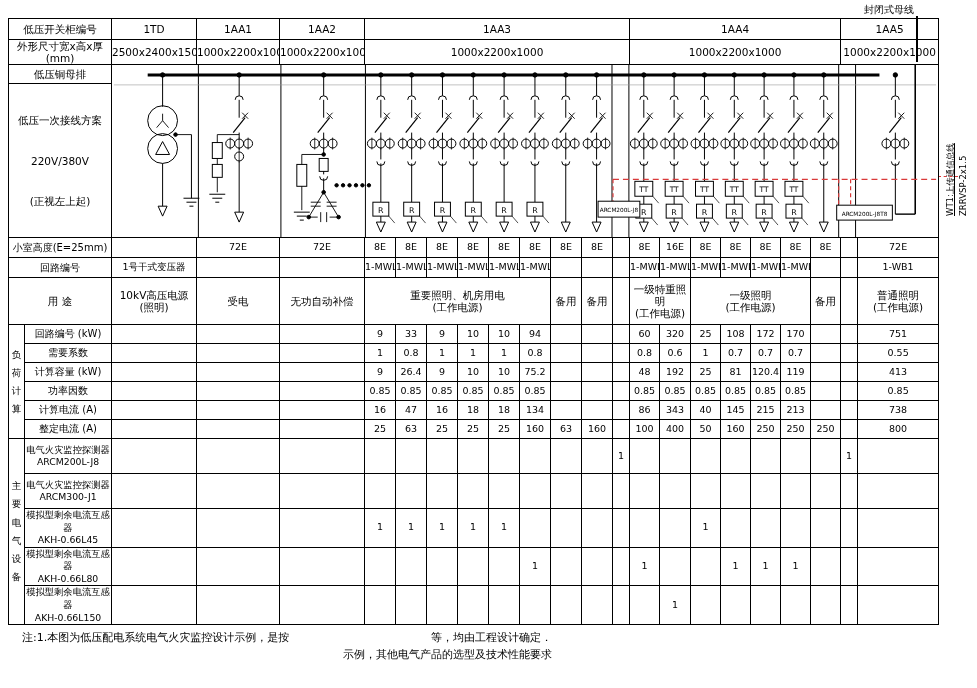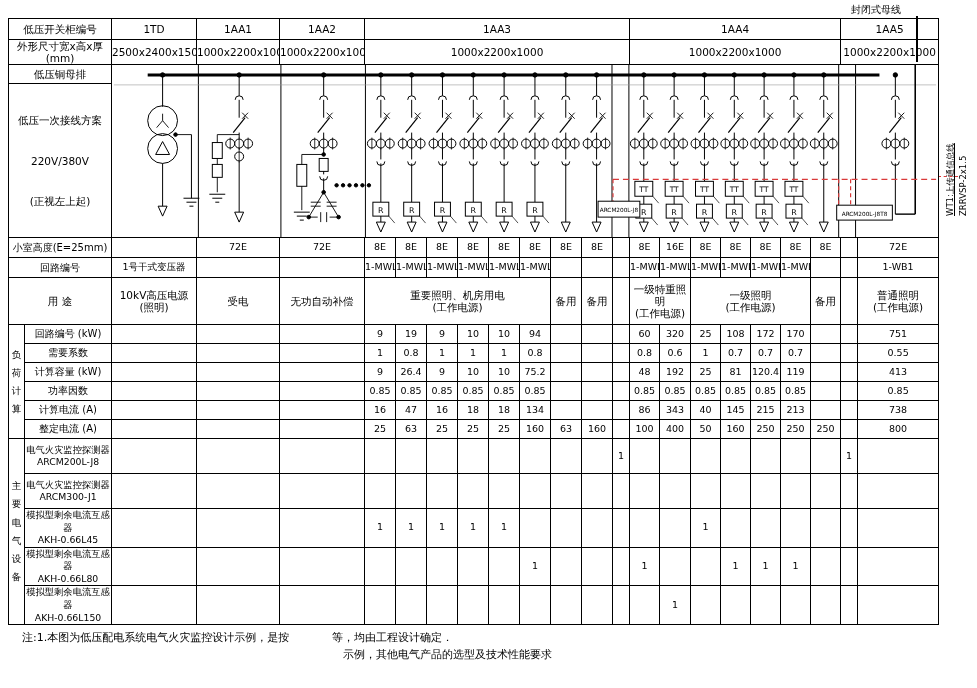--- a/index.html
+++ b/index.html
@@ -18,30 +18,30 @@
   td.schem{padding:0;vertical-align:top}
   td.scheme-lbl{font-size:10.5px}
   .scheme-stack{display:flex;flex-direction:column;justify-content:space-evenly;height:151px}
   tr[data-row="circuit_no"] td{font-size:7.5px;white-space:nowrap}
   tr[data-row="room_height"] td{font-size:9px}
   tr[data-rowtype="values"] td{font-size:9.5px}
   tr[data-rowtype="values"] td.lbl{font-size:10px}
   tr.heq td.eq-lbl{font-size:9.3px;line-height:1.35}
   svg{display:block}
   .abs{position:absolute}
-  .busduct-label{left:851px;top:3px;width:76px;font-size:10px;border-bottom:1.5px solid #000;padding-bottom:1px}
+  .busduct-label{left:851px;top:3px;width:76px;text-align:center;font-size:10px;border-bottom:1.5px solid #000;padding-bottom:1px}
   .busduct-line{left:916px;top:16px;width:2px;height:46px;background:#000}
   .red-dash-exit{left:938px;top:176px;width:20px;border-top:1.6px dashed #d93a3a}
   .riser-note{left:944px;top:216px;width:106px;height:30px;transform:rotate(-90deg);transform-origin:0 0;font-size:8.5px;line-height:1.55;white-space:nowrap}
   .riser-note .l1{text-decoration:underline}
   .notes{left:22px;top:630px;width:930px;font-size:11px;line-height:1.5}
   .note-col{position:absolute;top:0;display:flex}
   .note-c1{left:0}
   .note-c2{left:310px}
-  .note-lines div{text-align:left}
+  .note-lines div{text-align:right}
   .note-lines div+div{padding-left:11px}
 </style>
 </head>
 <body>
 
 <div class="abs busduct-label">封闭式母线</div>
 <div class="abs busduct-line"></div>
 <div class="abs red-dash-exit"></div>
 <div class="abs riser-note">
   <div class="l1">WT1:上传通信总线</div>
@@ -688,21 +688,21 @@
         <td colspan="1" class="pre lbl">普通照明
 (工作电源)</td>
       </tr>
   <tr class="hload" data-rowtype="values" data-row="install">
     <td class="vcell" rowspan="6">负荷计算</td>
     <td class="lbl">回路编号 (kW)</td>
   <td></td>
         <td></td>
         <td></td>
         <td>9</td>
-        <td>19</td>
+        <td>33</td>
         <td>9</td>
         <td>10</td>
         <td>10</td>
         <td>94</td>
         <td></td>
         <td></td>
         <td></td>
         <td>60</td>
         <td>320</td>
         <td>25</td>

